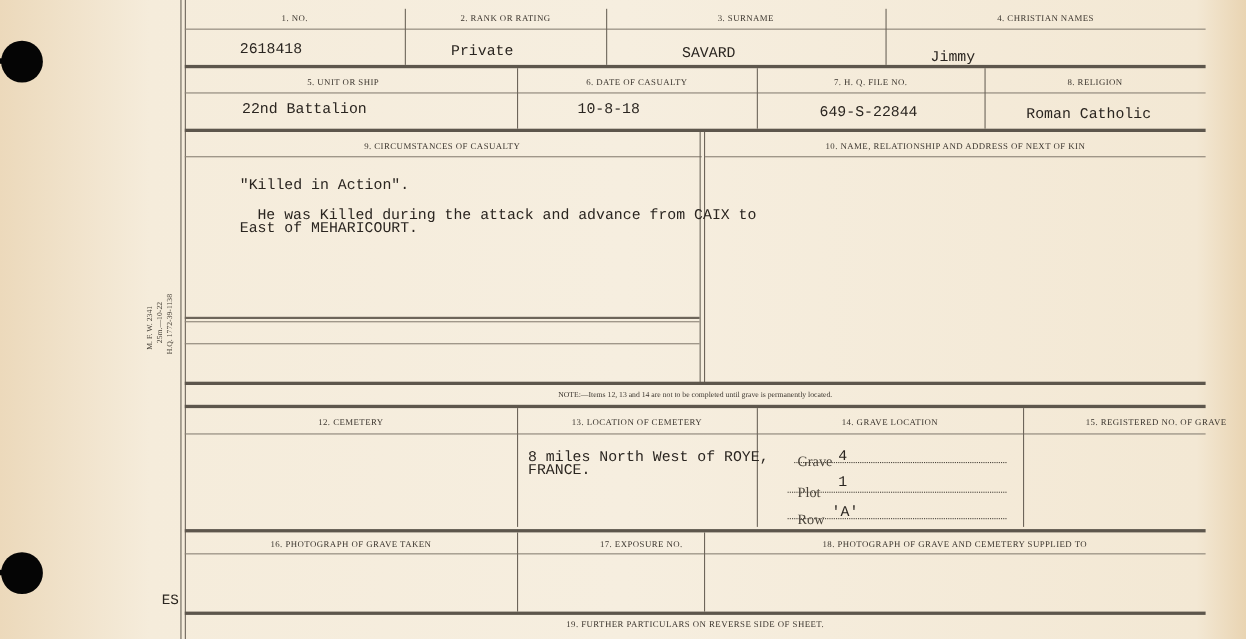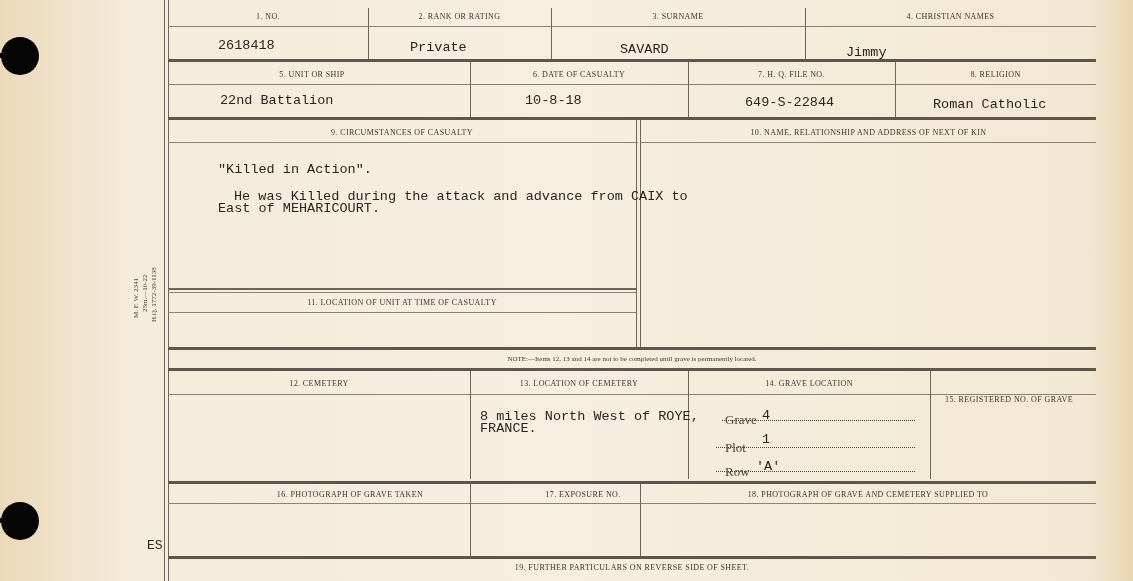--- a/index.html
+++ b/index.html
@@ -93,35 +93,34 @@
   <div class="lbl" style="left:168px;top:128px;width:468px;">9. CIRCUMSTANCES OF CASUALTY</div>
   <div class="lbl" style="left:641px;top:128px;width:455px;">10. NAME, RELATIONSHIP AND ADDRESS OF NEXT OF KIN</div>
 
   <div class="val" style="left:218px;top:162px;">"Killed in Action".</div>
   <div class="val" style="left:218px;top:189px;margin-left:16px;">He was Killed during the attack and advance from CAIX to</div>
   <div class="val" style="left:218px;top:201px;">East of MEHARICOURT.</div>
 
   <div class="hline" style="left:168px;top:288px;width:468px;"></div>
   <div class="hline thin" style="left:168px;top:292px;width:468px;"></div>
   <div class="hline thin" style="left:168px;top:312px;width:468px;"></div>
-  <div class="lbl" style="left:168px;top:298px;width:468px;">11. LOCATION OF UNIT AT TIME OF CASUALTY</div>
 
   <div class="hline thick" style="left:168px;top:347px;width:928px;"></div>
   <div class="lbl small" style="left:168px;top:355px;width:928px;text-transform:none;letter-spacing:0;">NOTE:—Items 12, 13 and 14 are not to be completed until grave is permanently located.</div>
   <div class="hline thick" style="left:168px;top:368px;width:928px;"></div>
 
   <div class="hline thin" style="left:168px;top:394px;width:928px;"></div>
   <div class="vline" style="left:470px;top:371px;width:1px;height:108px;"></div>
   <div class="vline" style="left:688px;top:371px;width:1px;height:108px;"></div>
   <div class="vline" style="left:930px;top:371px;width:1px;height:108px;"></div>
 
   <div class="lbl" style="left:168px;top:379px;width:302px;">12. CEMETERY</div>
   <div class="lbl" style="left:470px;top:379px;width:218px;">13. LOCATION OF CEMETERY</div>
   <div class="lbl" style="left:688px;top:379px;width:242px;">14. GRAVE LOCATION</div>
-  <div class="lbl" style="left:926px;top:379px;width:166px;margin-top:16px;">15. REGISTERED NO. OF GRAVE</div>
+  <div class="lbl" style="left:968px;top:379px;width:166px;">15. REGISTERED NO. OF GRAVE</div>
 
   <div class="val" style="left:480px;top:409px;">8 miles North West of ROYE,</div>
   <div class="val" style="left:480px;top:421px;">FRANCE.</div>
 
   <div class="gl" style="left:701px;top:412px;">Grave</div>
   <div class="dots" style="left:722px;top:420px;width:193px;"></div>
   <div class="val" style="left:762px;top:408px;">4</div>
 
   <div class="gl" style="left:701px;top:440px;">Plot</div>
   <div class="dots" style="left:716px;top:447px;width:199px;"></div>
@@ -129,19 +128,19 @@
 
   <div class="gl" style="left:701px;top:464px;">Row</div>
   <div class="dots" style="left:716px;top:471px;width:199px;"></div>
   <div class="val" style="left:756px;top:459px;">'A'</div>
 
   <div class="hline thick" style="left:168px;top:481px;width:928px;"></div>
   <div class="hline thin" style="left:168px;top:503px;width:928px;"></div>
   <div class="vline" style="left:470px;top:484px;width:1px;height:72px;"></div>
   <div class="vline" style="left:640px;top:484px;width:1px;height:72px;"></div>
 
-  <div class="lbl" style="left:168px;top:490px;width:302px;padding-left:31px;">16. PHOTOGRAPH OF GRAVE TAKEN</div>
+  <div class="lbl" style="left:168px;top:490px;width:302px;">16. PHOTOGRAPH OF GRAVE TAKEN</div>
   <div class="lbl" style="left:470px;top:490px;width:170px;padding-left:28px;">17. EXPOSURE NO.</div>
   <div class="lbl" style="left:640px;top:490px;width:456px;">18. PHOTOGRAPH OF GRAVE AND CEMETERY SUPPLIED TO</div>
 
   <div class="hline thick" style="left:168px;top:556px;width:928px;"></div>
   <div class="lbl" style="left:168px;top:563px;width:928px;">19. FURTHER PARTICULARS ON REVERSE SIDE OF SHEET.</div>
 </div>
 
 </body></html>

